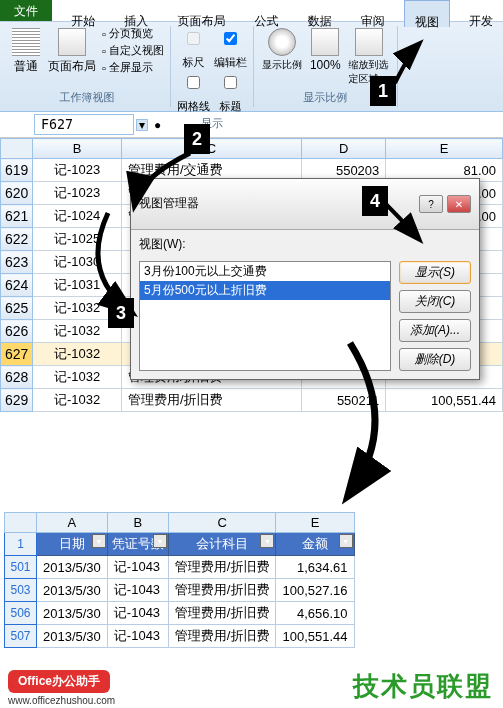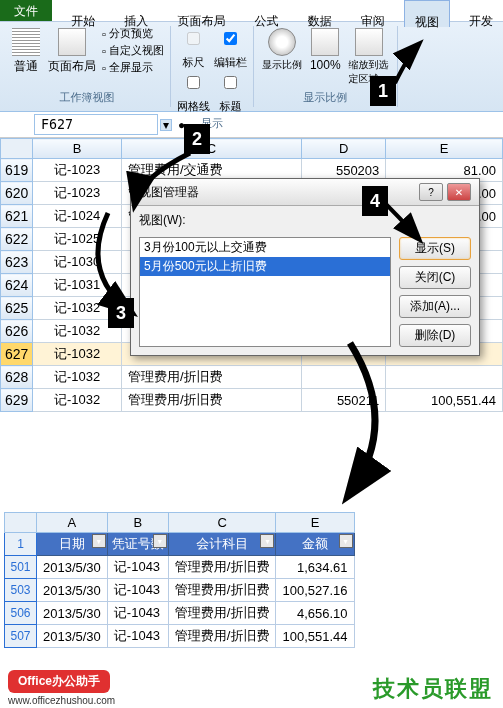--- a/index.html
+++ b/index.html
@@ -20,47 +20,47 @@
 .small-btn { display: flex; align-items: center; gap: 3px; cursor: pointer; font-size: 11px; }
 .cb { display: flex; align-items: center; gap: 10px; font-size: 11px; flex-direction: column; }
 .cb-col { display: flex; flex-direction: column; gap: 6px; padding-top: 6px; }
 
 .icon-sheet { background: linear-gradient(#fff, #e0e0e0); border: 1px solid #999; }
 .icon-zoom { background: radial-gradient(circle, #fff 30%, #ccc 70%); border: 1px solid #888; border-radius: 50%; }
 .icon-grid { background: repeating-linear-gradient(0deg, #999, #999 1px, #fff 1px, #fff 3px), repeating-linear-gradient(90deg, #999, #999 1px, #fff 1px, #fff 3px); }
 
 
 .formula-row { display: flex; align-items: center; padding: 2px 4px; border-bottom: 1px solid #ccc; }
-.name-box { width: 124px; border: 1px solid #9dc2e8; background: #fff; padding: 2px 6px; font-family: monospace; }
+.name-box { width: 100px; border: 1px solid #9dc2e8; background: #fff; padding: 2px 6px; font-family: monospace; }
 .fx-dd { width: 12px; height: 12px; background: #d6e5f3; border: 1px solid #9dc2e8; display: inline-flex; align-items: center; justify-content: center; margin-left: 2px; }
 
 
 .sheet-wrap { position: relative; }
 table.sheet { border-collapse: collapse; width: 100%; font-size: 13px; }
 table.sheet th { background: linear-gradient(#f7fbff, #dce8f5); border: 1px solid #9dc2e8; padding: 2px 4px; font-weight: normal; }
 table.sheet td { border: 1px solid #c8d4e0; padding: 2px 6px; text-align: right; background: #fff; }
 table.sheet td.txt { text-align: left; }
 table.sheet td.ctr { text-align: center; }
 table.sheet th.corner { width: 28px; background: #e8f0f8; }
 table.sheet tr.sel td { background: #fff3d6; }
 table.sheet tr.sel th { background: #ffd86b; }
 table.sheet th.rh { width: 32px; font-size: 14px; }
 
 
 .dialog { position: absolute; left: 130px; top: 40px; width: 350px; background: #f0f0f0; border: 1px solid #666; box-shadow: 3px 3px 8px rgba(0,0,0,.4); }
-.dialog-title { background: linear-gradient(#fdfdfd, #e0e0e0); padding: 4px 8px; display: flex; align-items: center; justify-content: space-between; border-bottom: 1px solid #aaa; }
+.dialog-title { background: linear-gradient(#fdfdfd, #e0e0e0); padding: 16px 8px; display: flex; justify-content: space-between; border-bottom: 1px solid #aaa; }
 .dialog-title-r { display: flex; gap: 4px; }
 .win-btn { width: 24px; height: 18px; background: linear-gradient(#f5f5f5, #d5d5d5); border: 1px solid #888; border-radius: 2px; display: flex; align-items: center; justify-content: center; font-size: 10px; }
 .win-btn.close { background: linear-gradient(#e99, #c44); color: #fff; }
 .dialog-body { padding: 8px; display: flex; gap: 8px; }
 .listbox { flex: 1; background: #fff; border: 1px solid #888; height: 110px; font-size: 12px; overflow: hidden; }
 .listbox .item { padding: 1px 4px; }
 .listbox .item.sel { background: #2a6fd6; color: #fff; }
 .dlg-btns { display: flex; flex-direction: column; gap: 6px; }
-.dlg-btn { width: 72px; padding: 2px 4px; background: linear-gradient(#fdfdfd, #e3e3e3); border: 1px solid #888; border-radius: 3px; cursor: pointer; text-align: center; font-size: 12px; }
+.dlg-btn { width: 72px; padding: 2px 4px; background: linear-gradient(#fdfdfd, #e3e3e3); border: 1px solid #888; border-radius: 3px; cursor: pointer; text-align: center; font-size: 12px; font-style: italic; }
 .dlg-btn.primary { border: 1px solid #e8a23d; box-shadow: 0 0 2px #f5c97a inset; }
 
 
 .sheet2-wrap { margin-top: 100px; }
 table.sheet2 { border-collapse: collapse; font-size: 13px; margin-left: 4px; }
 table.sheet2 th { border: 1px solid #395a8a; padding: 2px 4px; font-weight: normal; }
 table.sheet2 th.ch { background: #e8f0f8; border: 1px solid #9dc2e8; }
 table.sheet2 th.hdr { background: #4472c4; color: #fff; position: relative; }
 .filter-btn { position: absolute; right: 1px; top: 1px; width: 14px; height: 14px; background: #e8e8e8; border: 1px solid #666; font-size: 8px; display: flex; align-items: center; justify-content: center; }
 table.sheet2 td { border: 1px solid #b8cce4; padding: 2px 6px; background: #fff; }
@@ -70,21 +70,21 @@
 
 .callout { position: absolute; width: 26px; height: 30px; background: #000; color: #fff; display: flex; align-items: center; justify-content: center; font-size: 18px; font-weight: bold; z-index: 50; }
 
 
 .arrow-layer { position: absolute; pointer-events: none; z-index: 40; }
 
 
 .footer { margin-top: 18px; padding: 4px 8px; position: relative; }
 .badge { background: #e03030; color: #fff; padding: 3px 10px; border-radius: 6px; font-weight: bold; display: inline-block; }
 .url { font-size: 10px; color: #333; margin-top: 2px; }
-.wm { position: absolute; right: 10px; bottom: 6px; font-size: 22px; font-weight: bold; color: #2a9a2a; letter-spacing: 2px; text-shadow: 1px 1px 0 #fff; }
+.wm { position: absolute; right: 10px; bottom: 6px; font-size: 26px; font-weight: bold; color: #2a9a2a; letter-spacing: 2px; text-shadow: 1px 1px 0 #fff; }
 
 .container { position: relative; width: 503px; }
 </style>
 </head>
 <body>
 
 <div class="container">
 
 <div class="ribbon-tabs">
   <div class="ribbon-tab file">文件</div>

